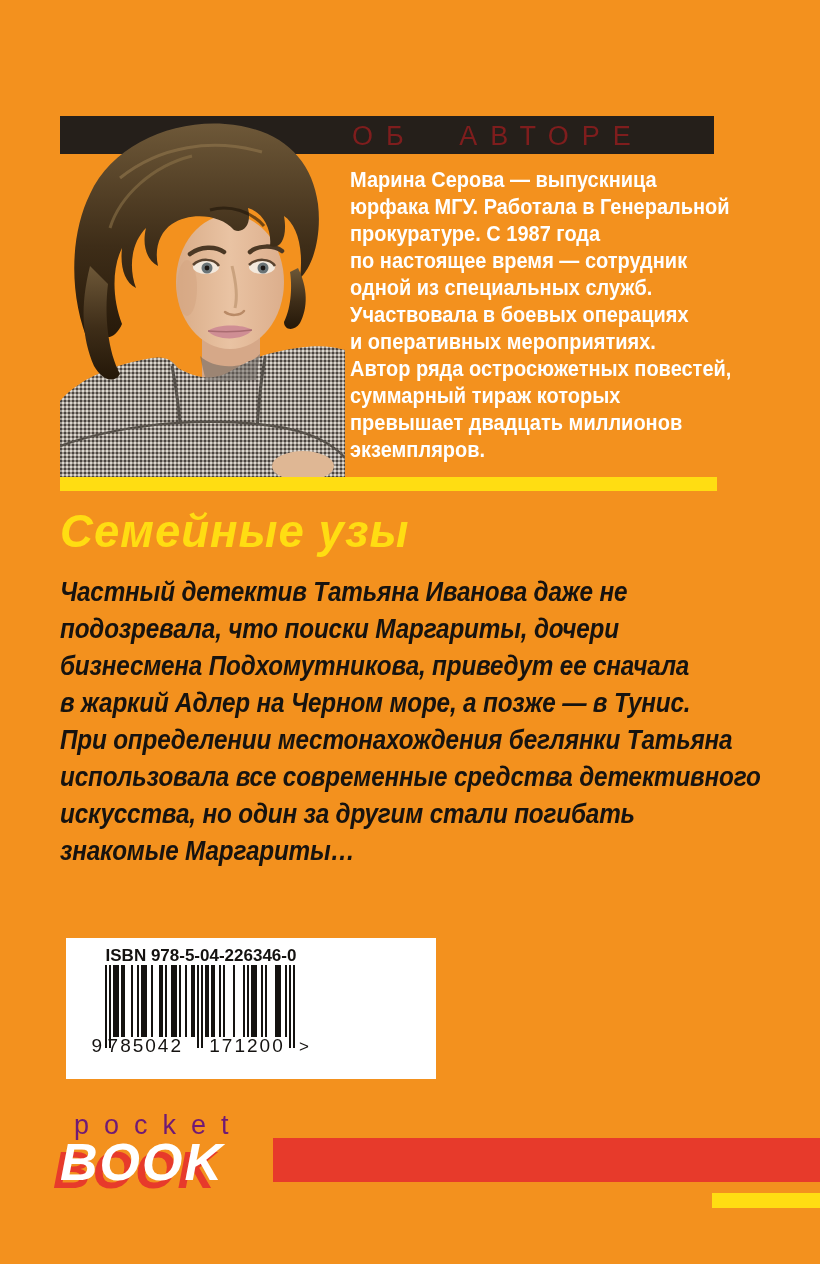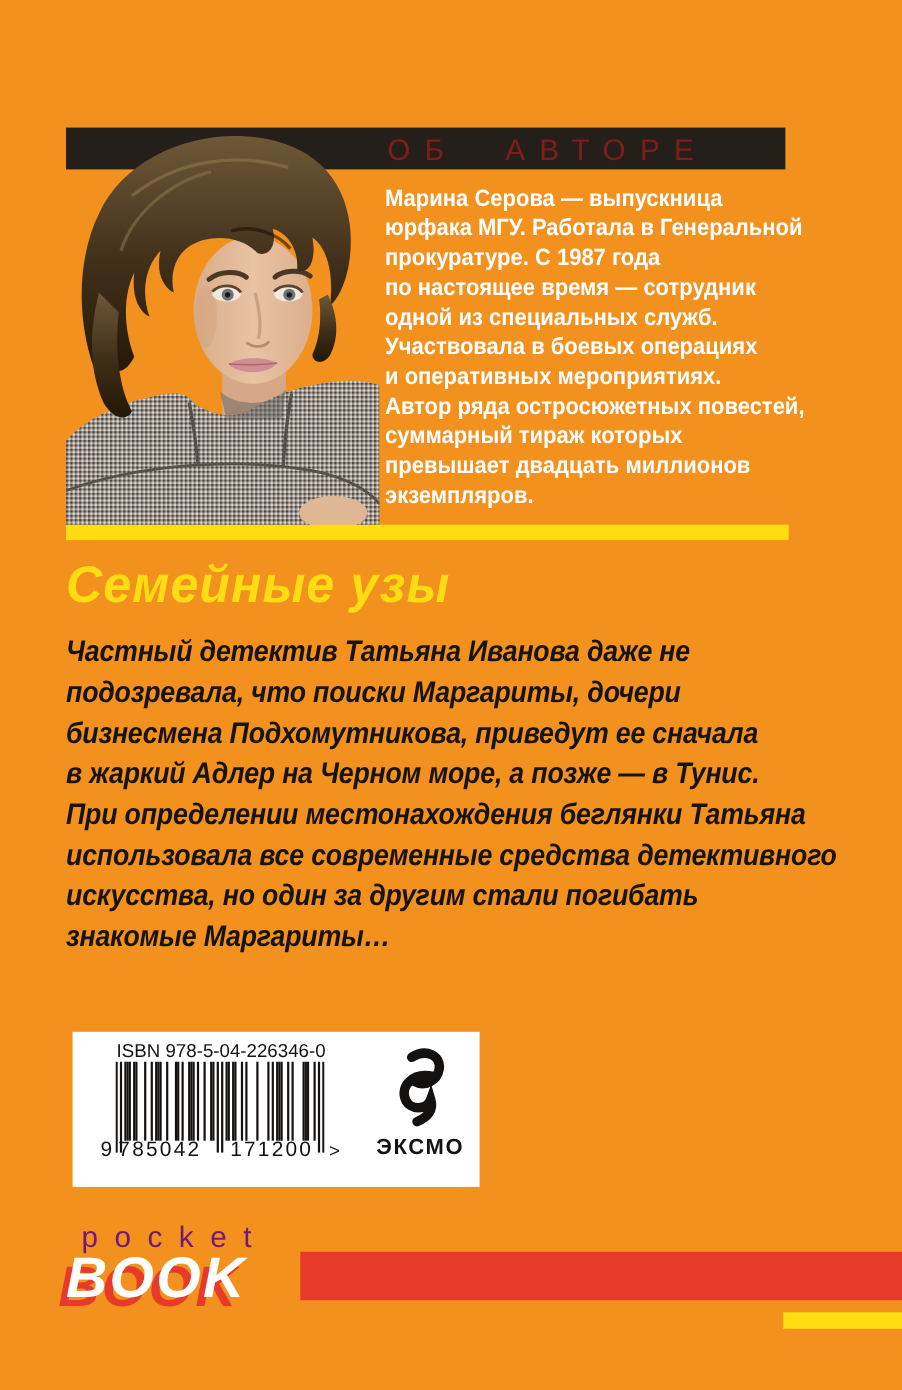--- a/index.html
+++ b/index.html
@@ -34,21 +34,21 @@
     font-size:47px;font-weight:bold;font-style:italic;letter-spacing:1px;
     transform:scaleX(0.97);transform-origin:left top;white-space:nowrap;
   }
   .annotation{
     position:absolute;left:60px;top:574px;color:var(--ink,#17130F);
     font-size:27px;font-weight:bold;font-style:italic;line-height:37px;
     transform:scaleX(0.9);transform-origin:left top;white-space:nowrap;letter-spacing:-0.2px;
   }
   
   .isbn-box{position:absolute;left:66px;top:938px;width:370px;height:141px;background:var(--white,#fff);}
-  .isbn-label{position:absolute;left:37px;top:8px;width:196px;text-align:center;font-size:17px;color:#141210;white-space:nowrap;}
+  .isbn-label{position:absolute;left:37px;top:8px;width:196px;text-align:center;font-size:17px;color:#141210;white-space:nowrap;font-weight:bold;}
   .barcode{position:absolute;left:39px;top:27px;}
   .bc-digit{position:absolute;top:97px;font-size:19px;color:#141210;font-weight:400;}
   .bc-prefix{left:14px;width:22px;text-align:right;}
   .bc-g1{left:35px;width:82px;text-align:right;letter-spacing:2px;}
   .bc-g2{left:140px;width:82px;text-align:center;letter-spacing:2px;}
   .bc-end{left:233px;font-size:17px;top:99px;}
   .eksmo{position:absolute;left:266px;top:14px;width:100px;text-align:center;}
   .eksmo-text{font-size:20px;font-weight:bold;letter-spacing:1.5px;color:#141210;margin-top:1px;}
   
   .brand-top{
@@ -202,27 +202,20 @@
         <rect x="172" y="0" width="2" height="72" fill="#141210"></rect>
         <rect x="174" y="0" width="2" height="72" fill="#141210"></rect>
         <rect x="180" y="0" width="2" height="72" fill="#141210"></rect>
         <rect x="184" y="0" width="2" height="83" fill="#141210"></rect>
         <rect x="188" y="0" width="2" height="83" fill="#141210"></rect>
       </svg>
     <div class="bc-digit bc-prefix">9</div>
     <div class="bc-digit bc-g1">785042</div>
     <div class="bc-digit bc-g2">171200</div>
     <div class="bc-digit bc-end">&gt;</div>
-    <div class="eksmo">
-      <svg width="46" height="74" viewBox="0 0 48 72">
-        <path d="M16,7 C30,-2 44,6 42,18 C40,30 28,35 19,30" stroke="#141210" stroke-width="9" fill="none" stroke-linecap="round"></path>
-        <path d="M36,25 C16,21 5,35 10,47 C14,57 30,58 34,47 C37,57 31,64 21,68" stroke="#141210" stroke-width="9" fill="none" stroke-linecap="round"></path>
-      </svg>
-      <div class="eksmo-text">ЭКСМО</div>
-    </div>
   </div>
 
   <div class="brand-top">pocket</div>
   <div class="brand-bottom">BOOK</div>
 
   <div class="bar-red"></div>
   <div class="bar-yellow-small"></div>
 
 </div>
 

